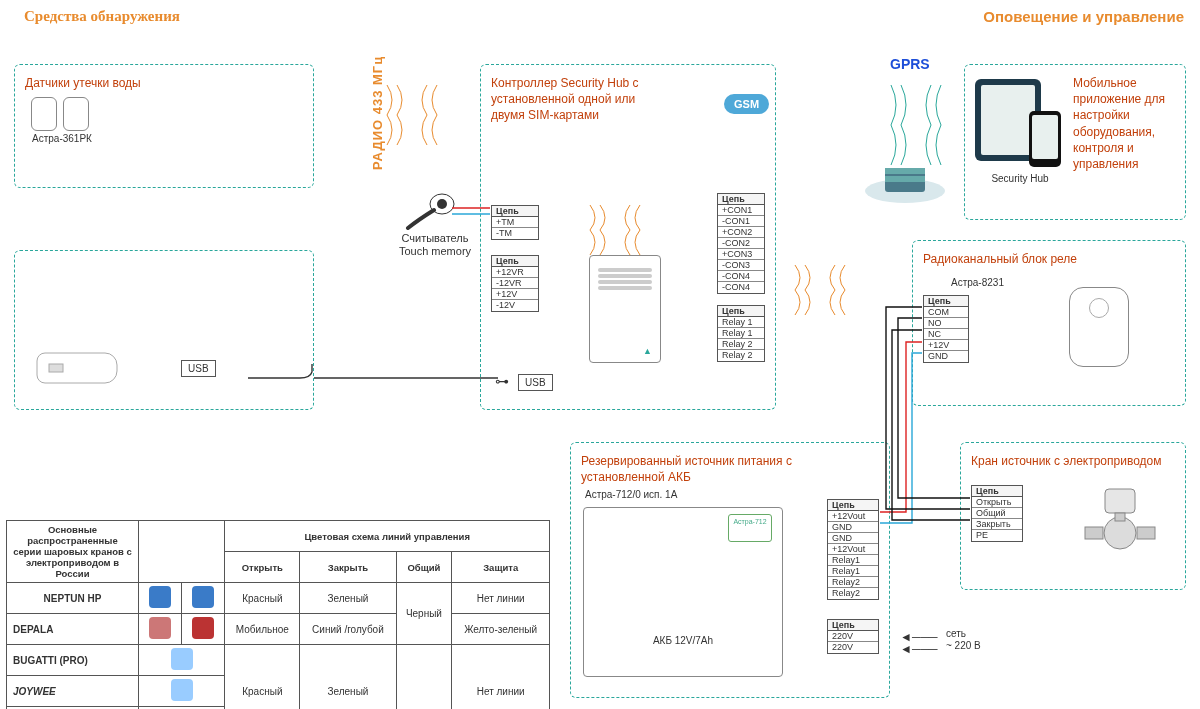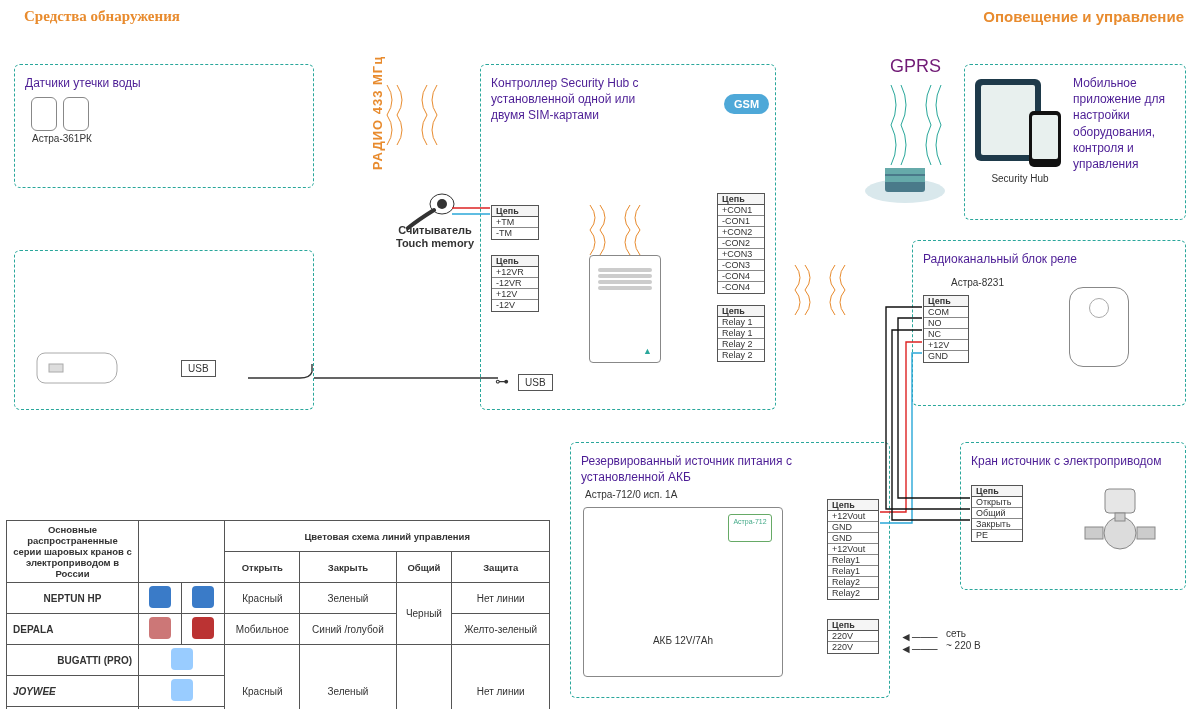--- a/index.html
+++ b/index.html
@@ -19,42 +19,42 @@
     font-weight: 600;
     color: #e88b2e;
   }
   .dashed-box {
     position: absolute;
     border: 1.5px dashed #2aa79b;
     border-radius: 6px;
     padding: 10px;
   }
   .box-title {
-    color: #4c1d95;
+    color: #c2410c;
     font-size: 12px;
     line-height: 1.35;
     margin-bottom: 6px;
     max-width: 180px;
   }
   .small-label {
     font-size: 10px;
     text-align: center;
   }
   .radio-label {
     position: absolute;
     font-size: 13px;
     font-weight: 600;
     color: #e88b2e;
     letter-spacing: 1px;
   }
   .gprs-label {
     position: absolute;
-    font-size: 18px;
-    font-weight: 400;
-    color: #701a75;
+    font-size: 14px;
+    font-weight: 700;
+    color: #1d4ed8;
   }
   .tm-label {
     position: absolute;
     font-size: 11px;
     color: #333;
     text-align: center;
     line-height: 1.2;
   }
   .terminal-block {
     background: #fff;
@@ -157,21 +157,21 @@
   </div>
 </div>
 
 <div style="position:absolute; left:398px; top:190px;">
   <svg width="60" height="40">
       <ellipse cx="44" cy="14" rx="12" ry="10" fill="#fff" stroke="#333"></ellipse>
       <circle cx="44" cy="14" r="5" fill="#333"></circle>
       <path d="M36 20 Q20 30 10 38" stroke="#333" stroke-width="4" fill="none" stroke-linecap="round"></path>
     </svg>
 </div>
-<div class="tm-label" style="left:390px; top:224px; width:90px; white-space:pre-line;font-weight:bold;">Считыватель
+<div class="tm-label" style="left:390px; top:232px; width:90px; white-space:pre-line;">Считыватель
 Touch memory</div>
 
 <div class="dashed-box" style="left:480px; top:64px; width:296px; height:346px;">
   <div class="box-title" style="max-width:150px;">Контроллер Security Hub с установленной одной или двумя SIM-картами</div>
 
   <div class="terminal-block" style="position:absolute; left:10px; top:140px; width:48px;">
     <div class="thead">Цепь</div>
     <div class="trow">+ТМ</div>
     <div class="trow">-ТМ</div>
   </div>
@@ -344,21 +344,21 @@
   </tr>
   <tr>
     <td style="text-align:left; font-weight:600;">DEPALA</td>
     <td><span class="valve-icon" style="background:#c77;"></span></td>
     <td><span class="valve-icon" style="background:#b33;"></span></td>
     <td>Мобильное</td>
     <td>Синий /голубой</td>
     <td>Желто-зеленый</td>
   </tr>
   <tr>
-    <td style="text-align:right; font-weight:600;">BUGATTI (PRO)</td>
+    <td style="text-align:left; font-weight:600;">BUGATTI (PRO)</td>
     <td colspan="2"><span class="valve-icon" style="background:#9cf;"></span></td>
     <td rowspan="3">Красный</td>
     <td rowspan="3">Зеленый</td>
     <td rowspan="3"></td>
     <td rowspan="3">Нет линии</td>
   </tr>
   <tr>
     <td style="text-align:left; font-weight:600;font-style:italic;">JOYWEE</td>
     <td colspan="2"><span class="valve-icon" style="background:#9cf;"></span></td>
   </tr>

